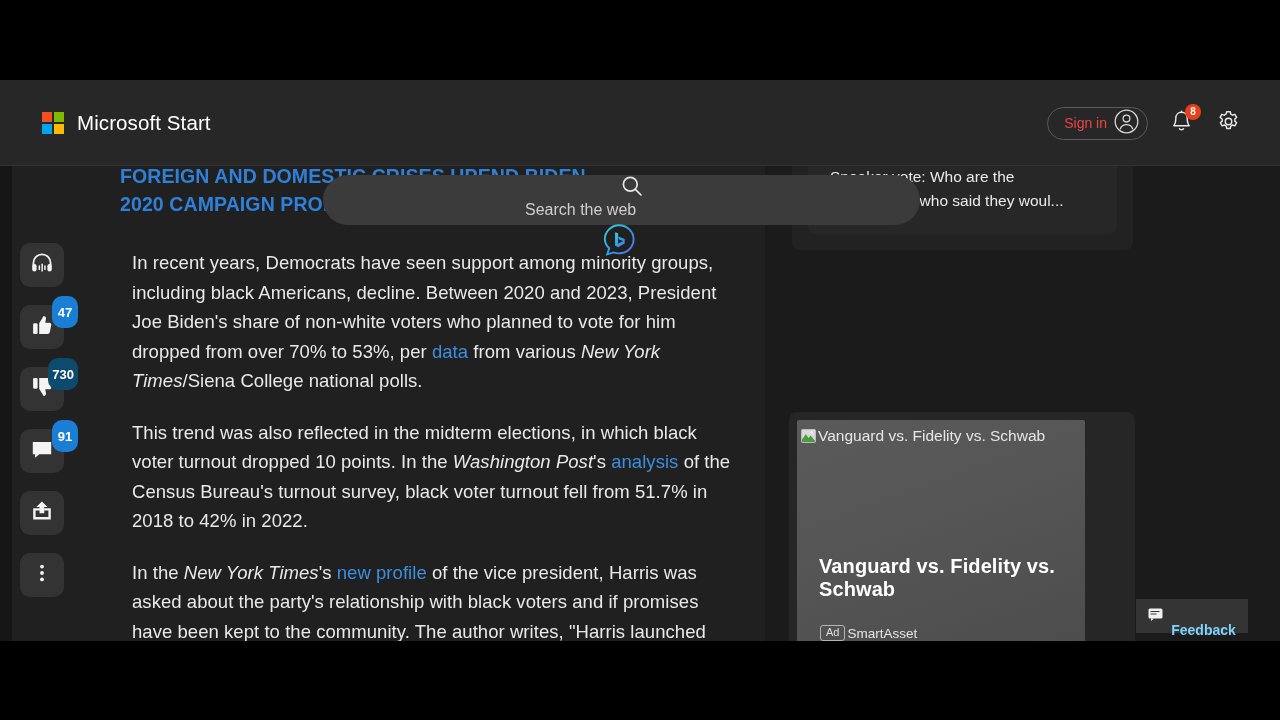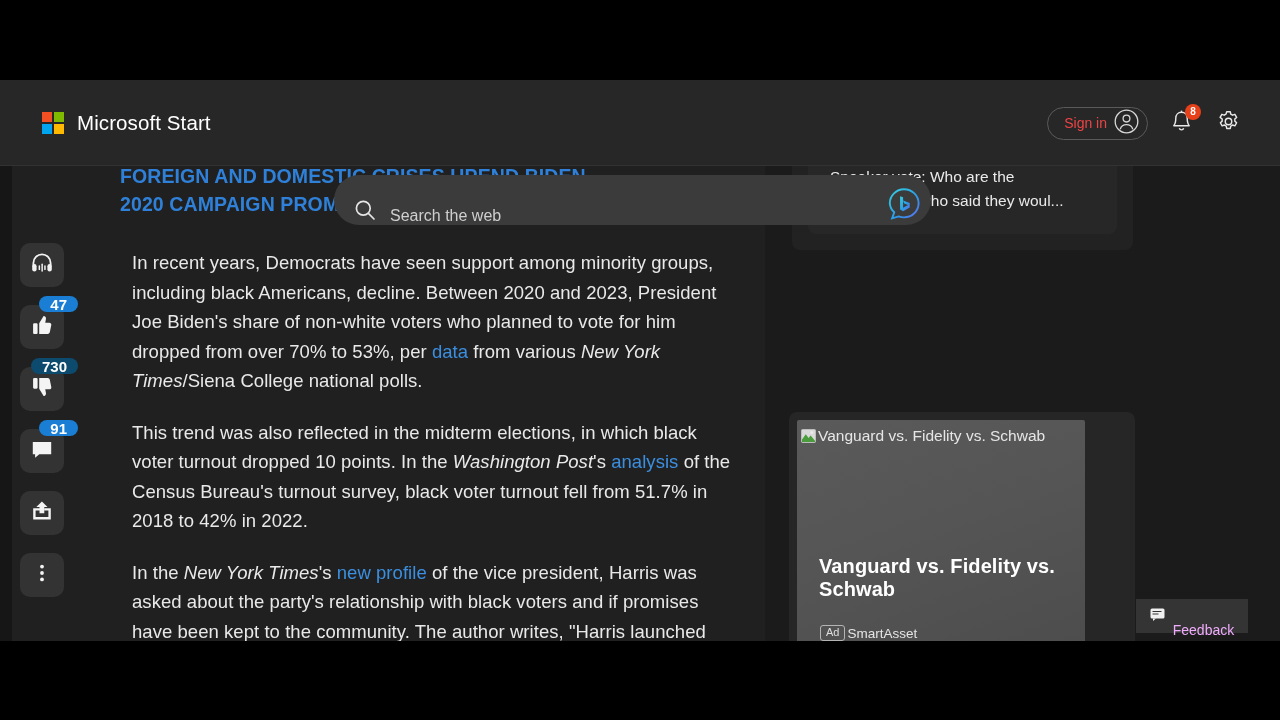--- a/index.html
+++ b/index.html
@@ -50,25 +50,25 @@
   .ms-q2 { background: #7fba00; }
   .ms-q3 { background: #00a4ef; }
   .ms-q4 { background: #ffb900; }
   #brand-name {
     color: #fff; font-size: 20.5px; font-weight: 400;
     letter-spacing: .1px; white-space: nowrap;
   }
 
   
   #searchbar {
-    position: absolute; left: 334px; top: 95px;
+    position: absolute; left: 323px; top: 95px;
     width: 597px; height: 50px;
     background: #3b3b3b;
     border-radius: 25px;
-    display: flex; align-items: flex-end;
+    display: flex; align-items: center; flex-direction: column;
   }
   #search-icon { margin-left: 20px; flex: 0 0 auto; display: block; }
   #search-input {
     flex: 1 1 auto;
     background: transparent; border: none; outline: none;
     color: #e4e4e4; font-size: 16px;
     font-family: "Liberation Sans", sans-serif;
     margin-left: 14px;
   }
   #search-input::placeholder { color: #cfcfcf; opacity: 1; }
@@ -115,23 +115,23 @@
   }
   .rail-btn {
     position: relative;
     width: 44px; height: 44px;
     background: #333333; border-radius: 10px;
     display: flex; align-items: center; justify-content: center;
     cursor: pointer;
   }
   .rail-badge {
     position: absolute; top: -9px; right: -14px;
-    min-width: 26px; height: 16px; padding: 0 11px;
+    min-width: 26px; height: 32px; padding: 0 4px;
     background: #1a7fd4; border-radius: 10px;
-    color: #fff; font-size: 15px; font-weight: 600;
+    color: #fff; font-size: 13px; font-weight: 600;
     display: flex; align-items: center; justify-content: center;
     line-height: 1;
   }
 
   
   #article-column {
     position: absolute; left: 12px; top: 86px;
     width: 753px; height: 475px;
     background: #202020;
   }
@@ -230,21 +230,21 @@
 
   
   #feedback-button {
     position: absolute; left: 1136px; top: 519px;
     width: 112px; height: 34px;
     background: #343434;
     display: flex; align-items: center; justify-content: center; gap: 8px;
     cursor: pointer;
     z-index: 30;
   }
-  #feedback-label { color: #f0abfc; font-size: 14px; font-weight: 400; margin-top: 28px; }
+  #feedback-label { color: #7dd3fc; font-size: 14px; font-weight: 700; margin-top: 28px; }
 
   
   #scrollbar-track {
     position: absolute; right: 0; top: 86px;
     width: 6px; height: 475px; background: #1b1b1b;
   }
 </style>
 </head>
 <body>
 

